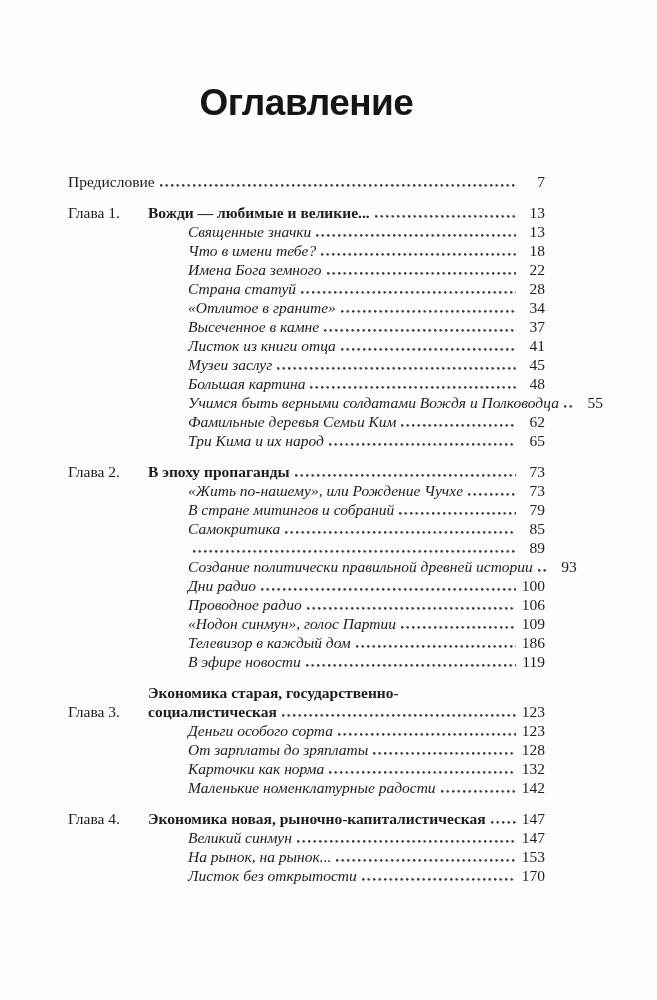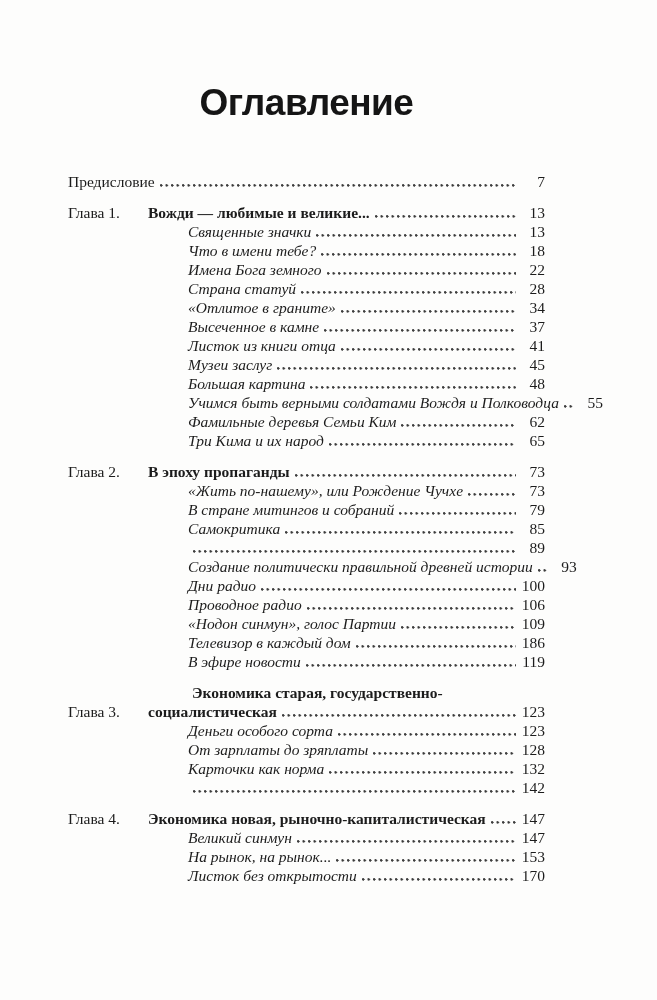--- a/index.html
+++ b/index.html
@@ -45,21 +45,20 @@
   .line {
     display: flex;
     align-items: baseline;
     line-height: 19px;
   }
   .bold {
     font-weight: 700;
   }
   .pre-line {
     line-height: 19px;
-    margin-left: 44px;
   }
   .section-row {
     margin-left: 120px;
     font-style: italic;
   }
   .sec-title, .chap-title, .entry-title {
     white-space: nowrap;
     flex: 0 1 auto;
   }
   .leader {
@@ -249,20 +248,21 @@
           <span class="sec-title">От зарплаты до зряплаты</span>
           <span class="leader"></span>
           <span class="pagenum">128</span>
         </div>
         <div class="row section-row">
           <span class="sec-title">Карточки как норма</span>
           <span class="leader"></span>
           <span class="pagenum">132</span>
         </div>
         <div class="row section-row">
+          <span class="sec-title">Маленькие номенклатурные радости</span>
           <span class="leader"></span>
           <span class="pagenum">142</span>
         </div>
       </div>
       <div class="chapter-block">
         <div class="row chapter-head">
           <span class="chap-label">Глава 4.</span>
           <div class="chap-main">
             <div class="line">
               <span class="chap-title bold">Экономика новая, рыночно-капиталистическая</span>

